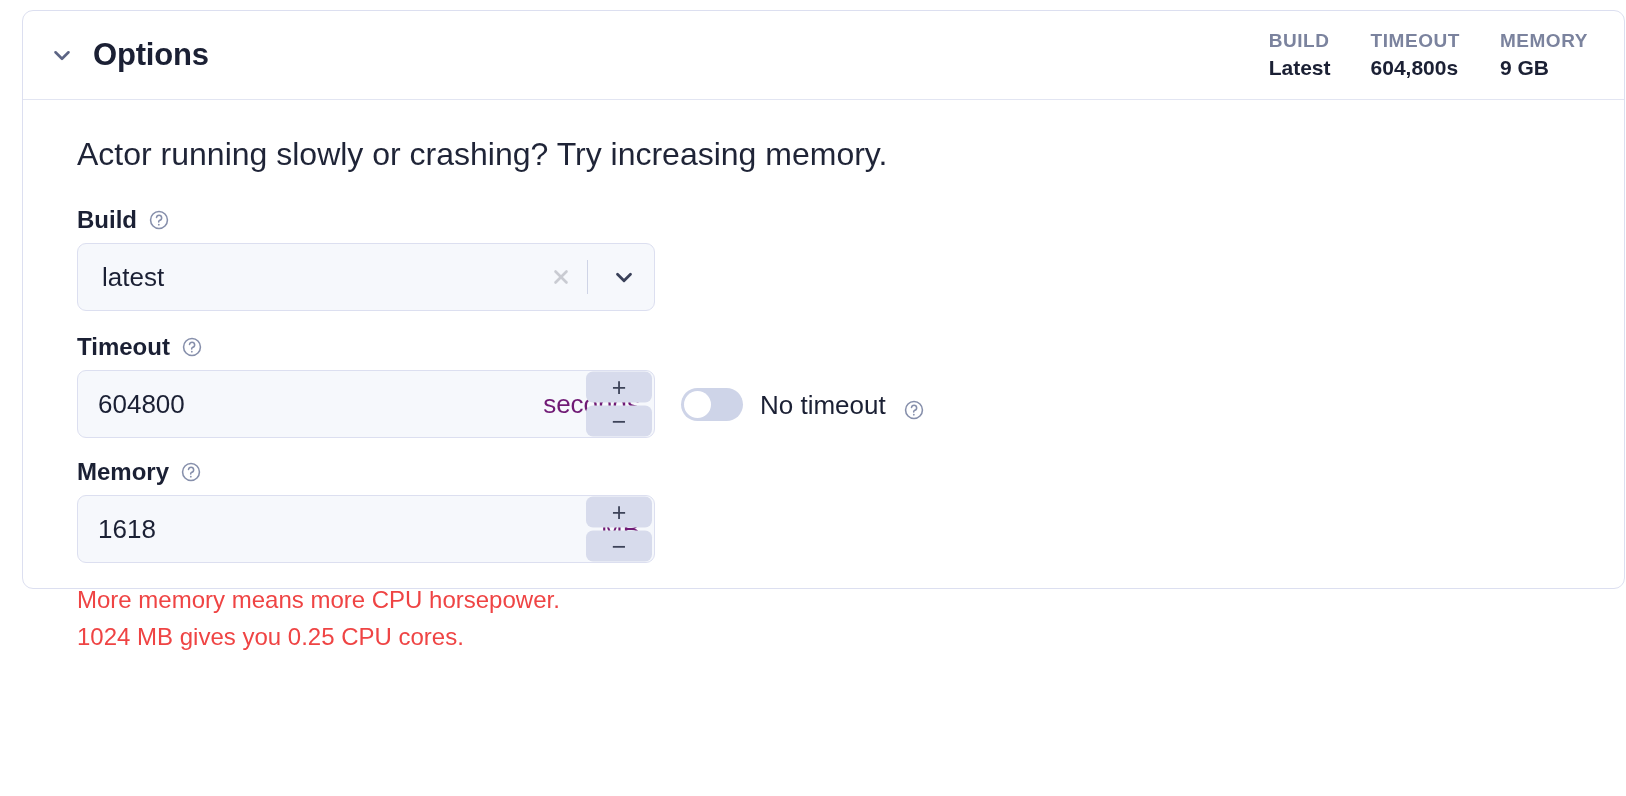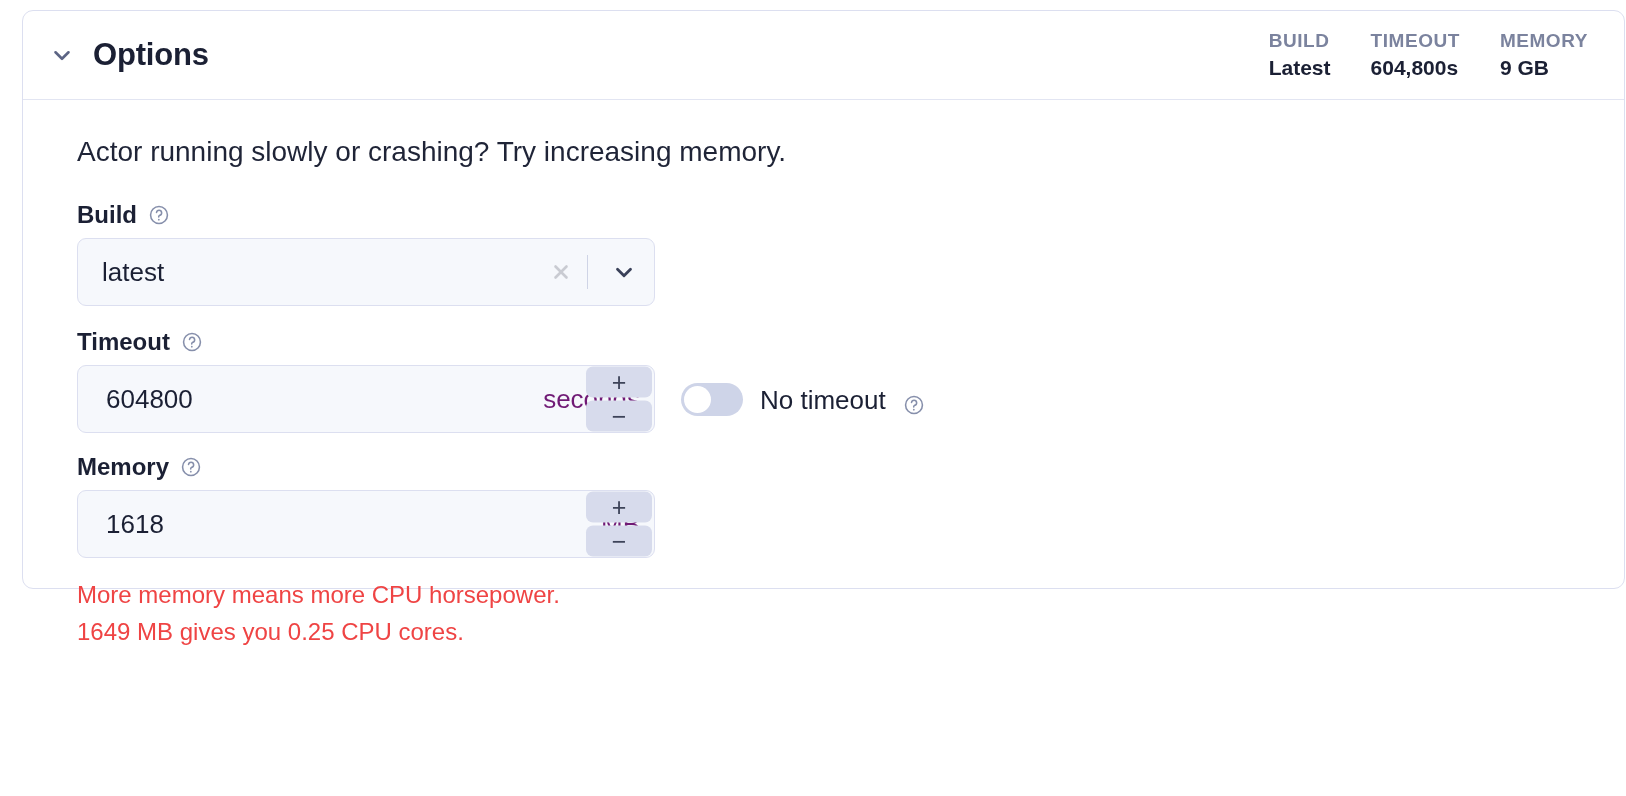--- a/index.html
+++ b/index.html
@@ -85,21 +85,21 @@
     color: #1b2034;
     white-space: nowrap;
     margin-top: 3px;
   }
 
   
   .card-body {
     padding: 34px 24px 0 54px;
   }
   .intro-text {
-    font-size: 28px;
+    font-size: 32px;
     color: #1f2437;
     margin: 0 0 34px 0;
     line-height: 1.25;
   }
 
   .field-label-row {
     display: flex;
     align-items: center;
     gap: 11px;
     margin-bottom: 11px;
@@ -170,21 +170,20 @@
   .number-box {
     position: relative;
     width: 578px;
     height: 68px;
     box-sizing: border-box;
     background: #f6f8fc;
     border: 1px solid #dcdff0;
     border-radius: 9px;
     display: flex;
     align-items: center;
-    padding-left: 8px;
   }
   .number-value {
     flex: 1;
     padding-left: 20px;
     font-size: 26px;
     color: #1b2034;
     cursor: text;
   }
   .number-unit {
     font-size: 26px;
@@ -382,17 +381,17 @@
           <span>+</span>
         </button>
         <button class="stepper-btn">
           <span>−</span>
         </button>
       </div>
     </div>
 
     <div class="hint-text">
       <div>More memory means more CPU horsepower.</div>
-      <div>1649 MB gives you 0.25 CPU cores.</div>
+      <div>1024 MB gives you 0.25 CPU cores.</div>
     </div>
 
   </div>
 </div>
 
 </body></html>

